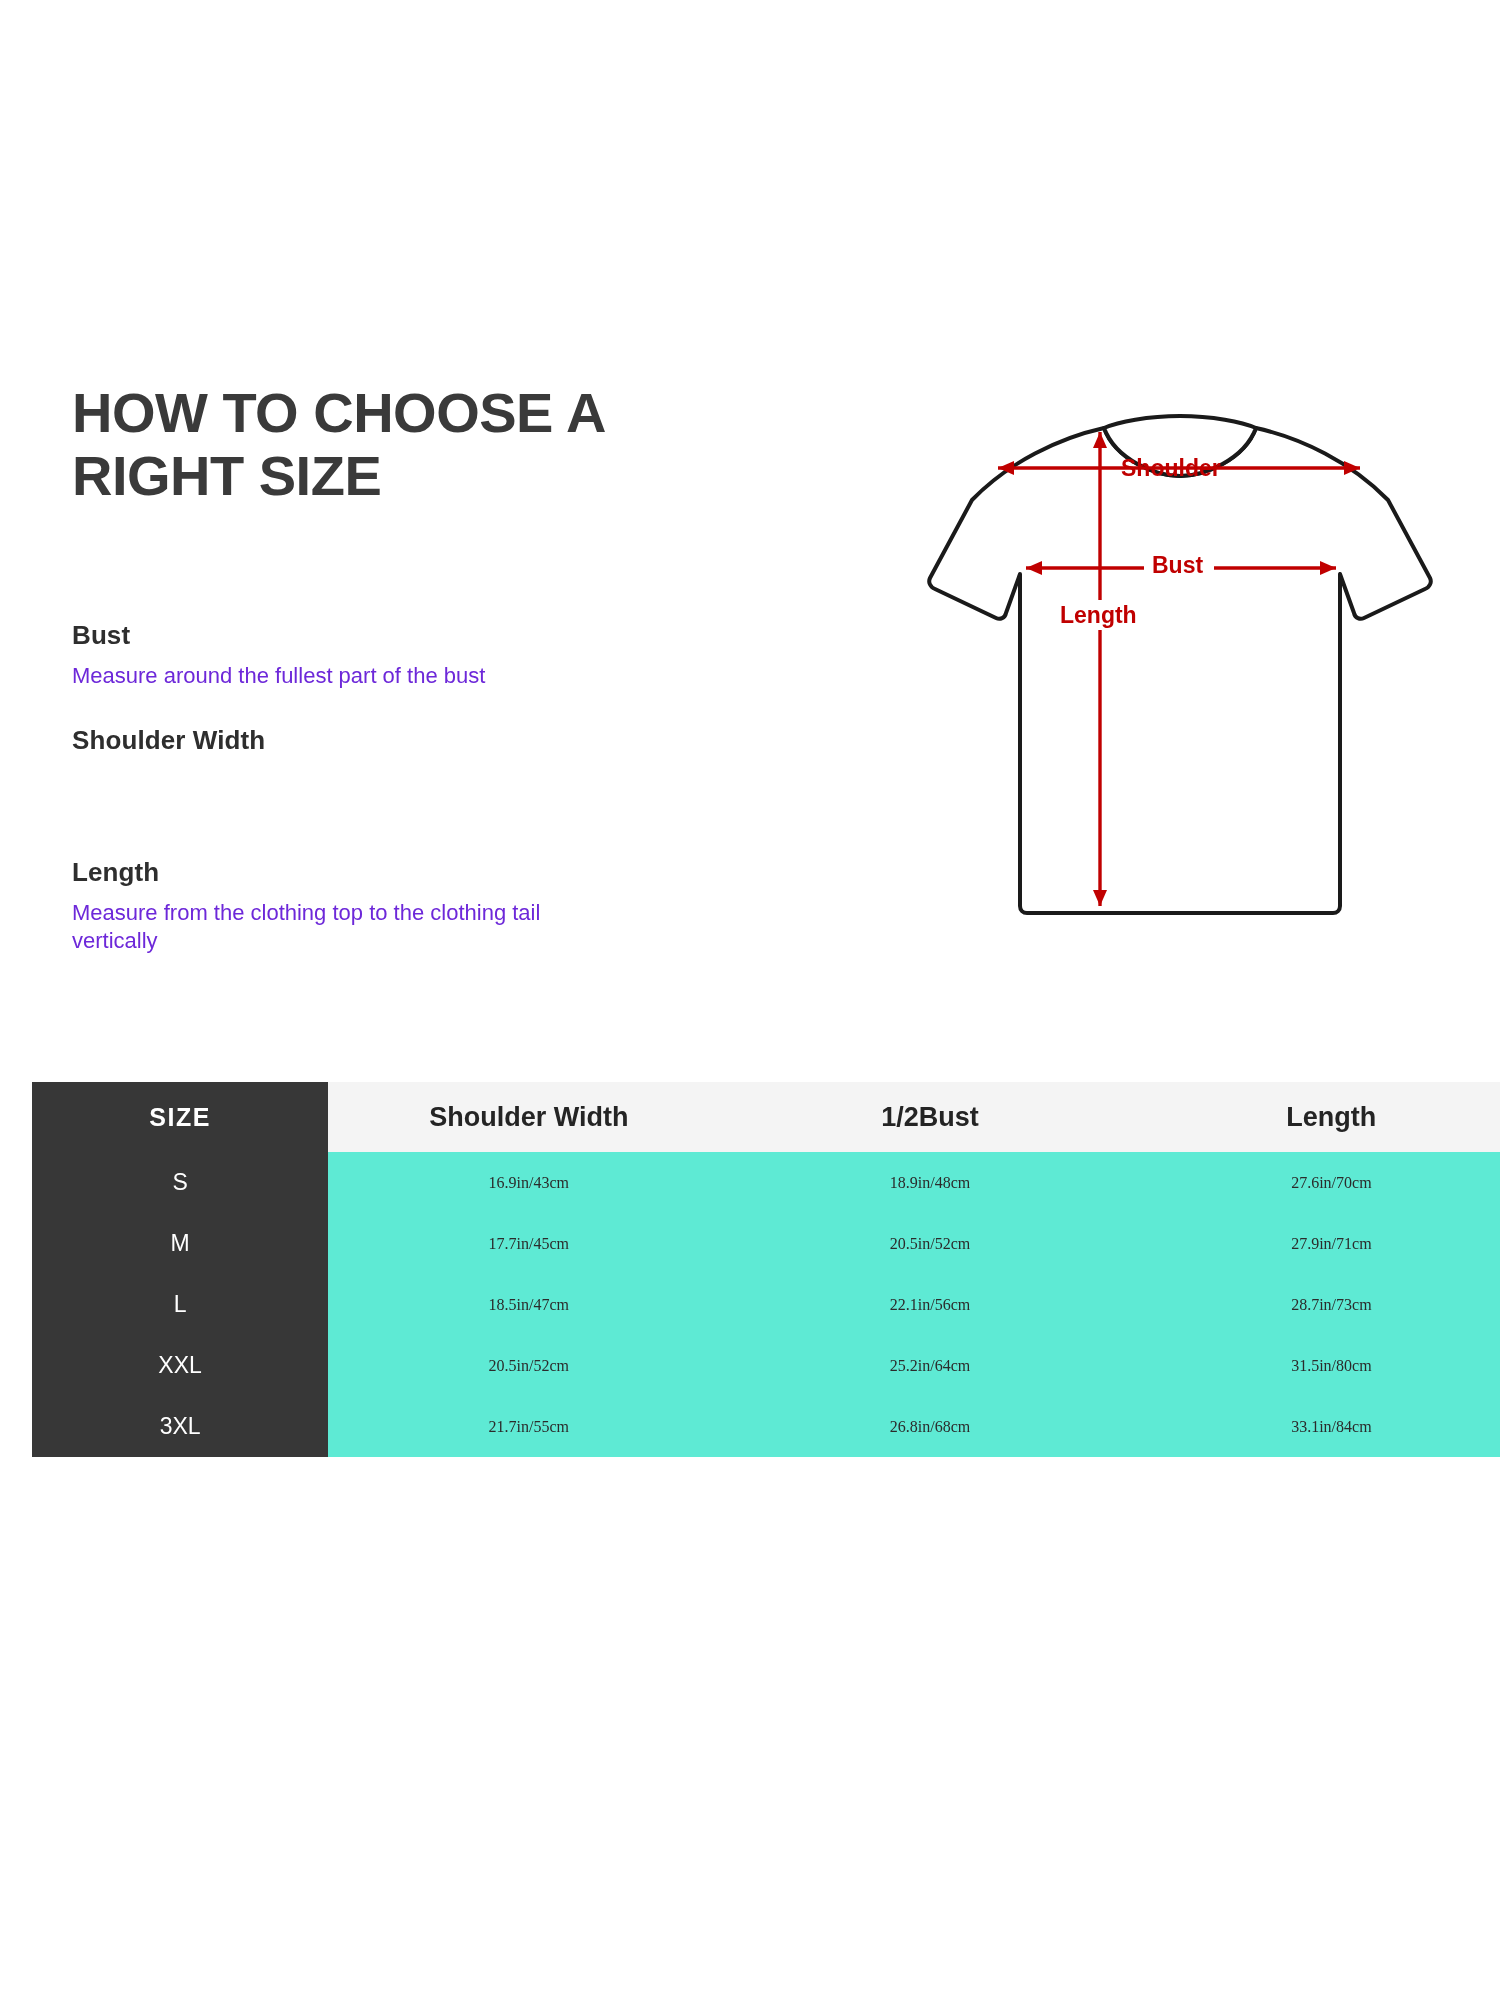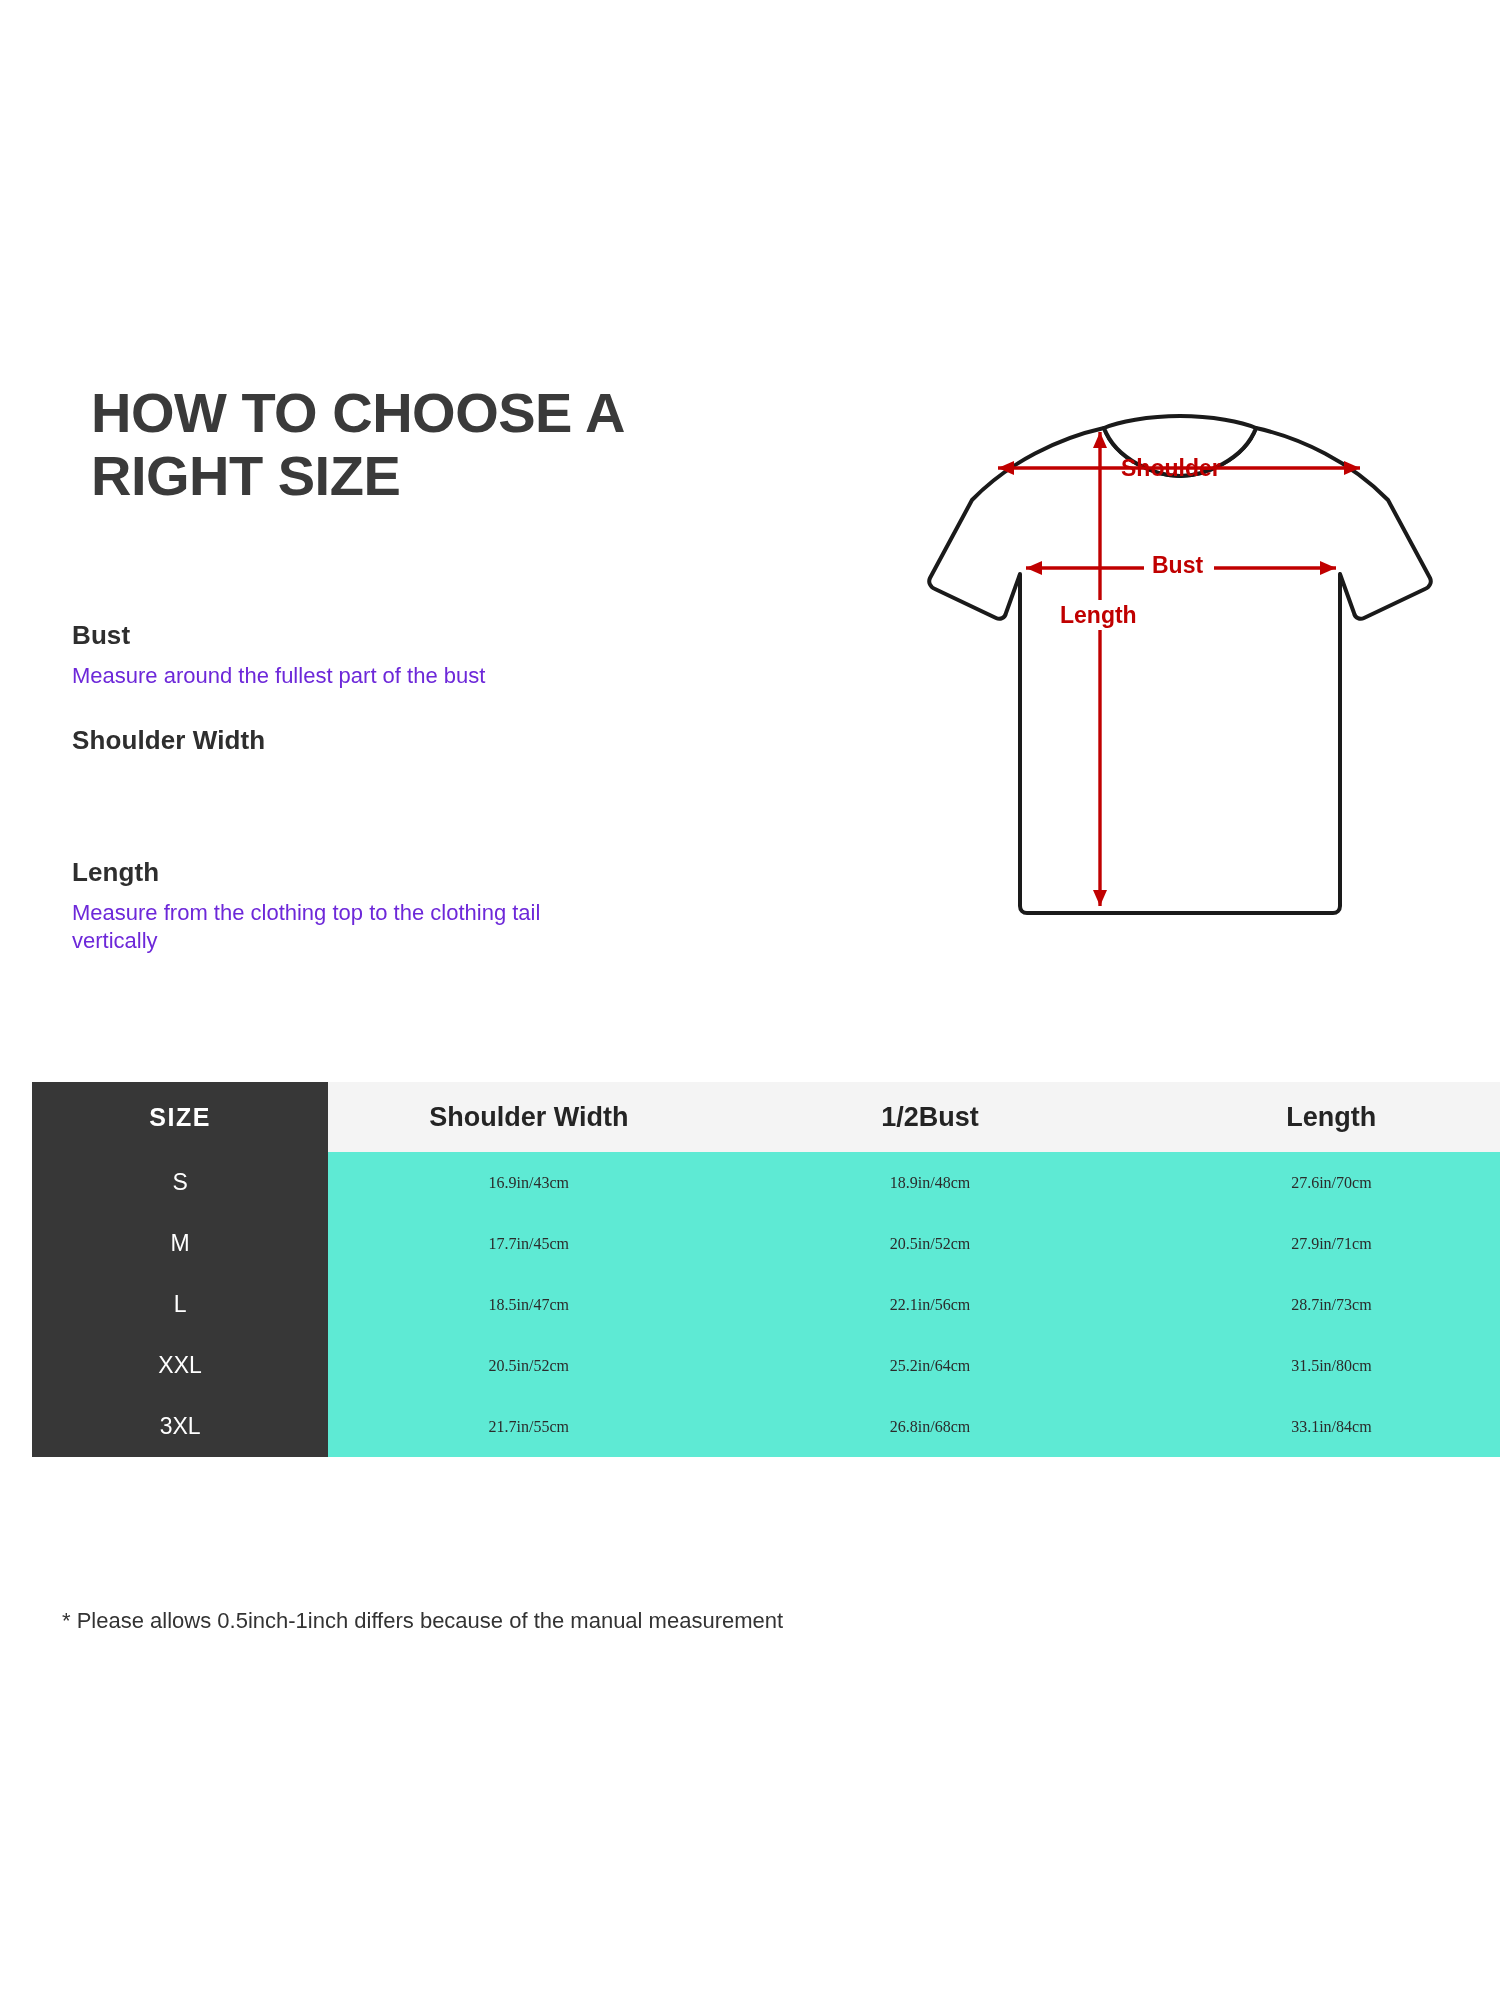--- a/index.html
+++ b/index.html
@@ -34,21 +34,20 @@
   .headline {
     position: absolute;
     left: 72px;
     top: 82px;
     width: 640px;
     font-size: 56px;
     font-weight: bold;
     line-height: 1.12;
     letter-spacing: -0.5px;
     color: #3a3a3a;
-    margin-left: 19px;
   }
   .desc-block {
     position: absolute;
     left: 72px;
     width: 620px;
   }
   .desc-block.b1 { top: 320px; }
   .desc-block.b2 { top: 425px; }
   .desc-block.b3 { top: 557px; }
   .desc-title {
@@ -267,15 +266,14 @@
         <tr>
           <td class="size-cell">3XL</td>
           <td class="val-cell">21.7in/55cm</td>
           <td class="val-cell">26.8in/68cm</td>
           <td class="val-cell">33.1in/84cm</td>
         </tr>
       </tbody>
     </table>
   </div>
 
-  <div class="footnote">* Please allows 0.5inch-1inch differs because of the  manual measurement</div>
 
 </div>
 
 </body></html>

